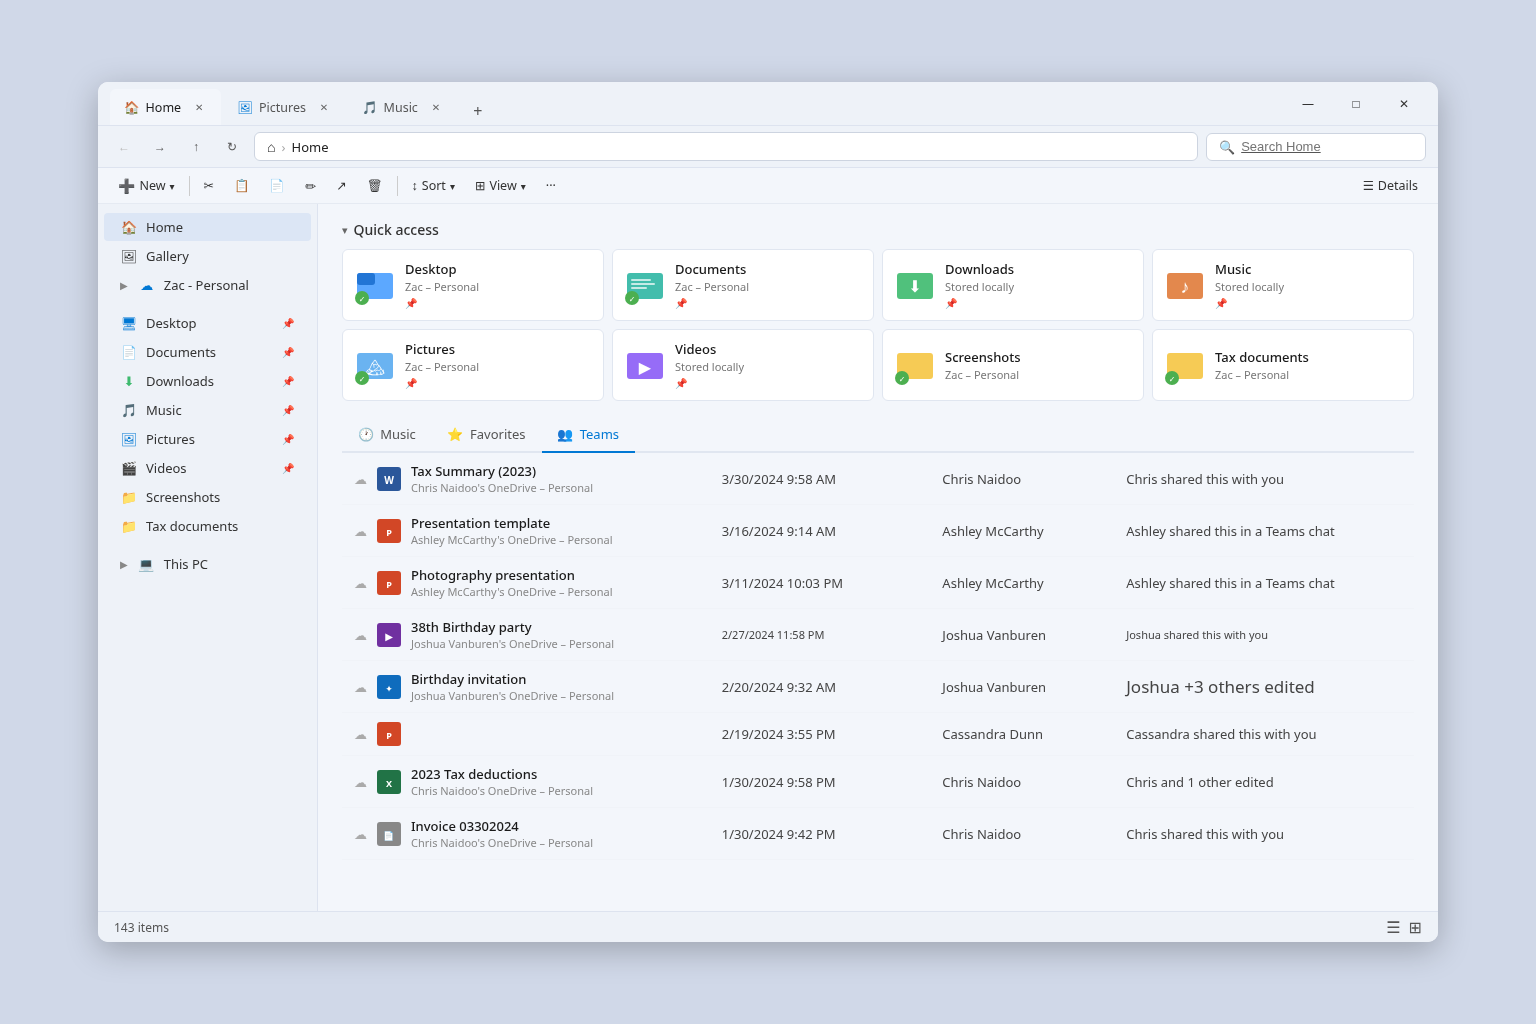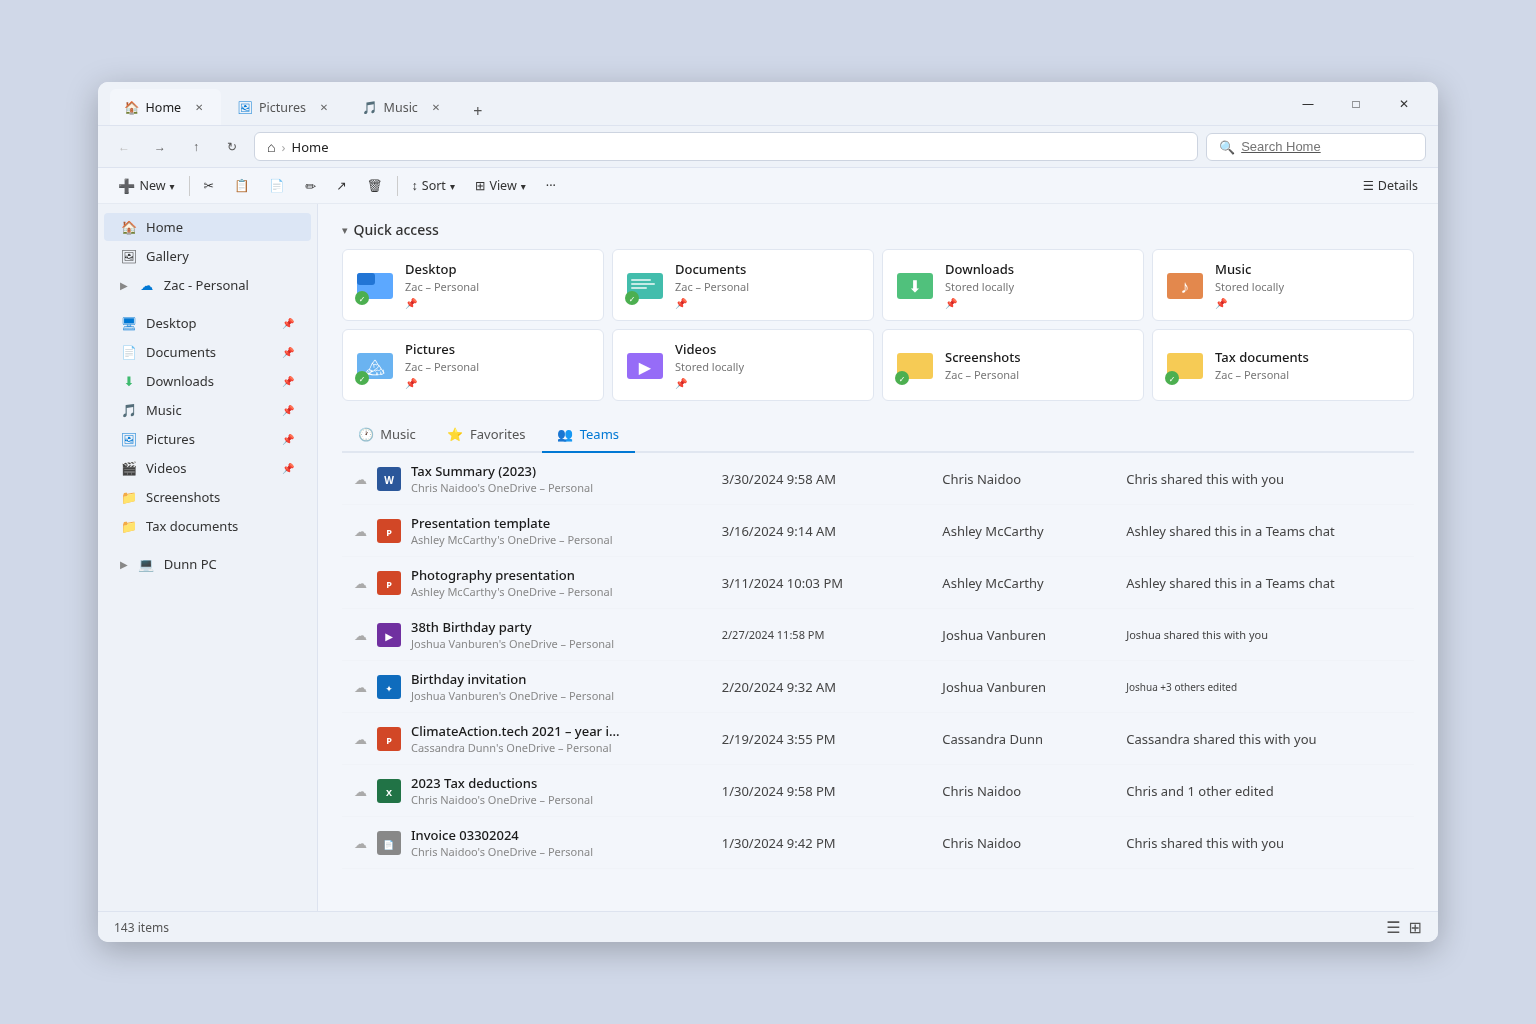--- a/index.html
+++ b/index.html
@@ -423,21 +423,21 @@
         <span>Screenshots</span>
       </div>
       <div class="sidebar-item">
         <span class="sidebar-icon" style="color:#f5c542">📁</span>
         <span>Tax documents</span>
       </div>
       <div style="height:8px"></div>
       <div class="sidebar-item">
         <span class="sidebar-expand">▶</span>
         <span class="sidebar-icon">💻</span>
-        <span>Dunn PC</span>
+        <span>This PC</span>
       </div>
     </div>
 
     <div class="content">
 
       <div class="section-header">
         <span class="section-toggle">▾</span>
         <span style="font-size:14px;font-weight:500">Quick access</span>
       </div>
 
@@ -661,36 +661,32 @@
                 <text x="12" y="17" text-anchor="middle" fill="white" font-size="9">✦</text>
               </svg>
           </div>
           <div>
             <div class="file-name">Birthday invitation</div>
             <div class="file-sub">Joshua Vanburen's OneDrive – Personal</div>
           </div>
         </div>
         <span style="font-size:13px;color:#444">2/20/2024 9:32 AM</span>
         <span style="font-size:13px;color:#444">Joshua Vanburen</span>
-        <span style="font-size:10px;color:#444">Joshua +3 others edited</span>
+        <span style="font-size:17px;color:#444">Joshua +3 others edited</span>
       </div>
 
       <div class="table-row">
         <div class="file-cell">
           <span class="file-cloud">☁</span>
           <div class="file-icon">
             <svg width="24" height="24" viewBox="0 0 24 24">
                 <rect width="24" height="24" rx="3" fill="#d24726"></rect>
                 <text x="12" y="17" text-anchor="middle" fill="white" font-size="9" font-weight="bold">P</text>
               </svg>
           </div>
-          <div>
-            <div class="file-name">ClimateAction.tech 2021 – year i...</div>
-            <div class="file-sub">Cassandra Dunn's OneDrive – Personal</div>
-          </div>
         </div>
         <span style="font-size:13px;color:#444">2/19/2024 3:55 PM</span>
         <span style="font-size:13px;color:#444">Cassandra Dunn</span>
         <span style="font-size:13px;color:#444">Cassandra shared this with you</span>
       </div>
 
       <div class="table-row">
         <div class="file-cell">
           <span class="file-cloud">☁</span>
           <div class="file-icon">

